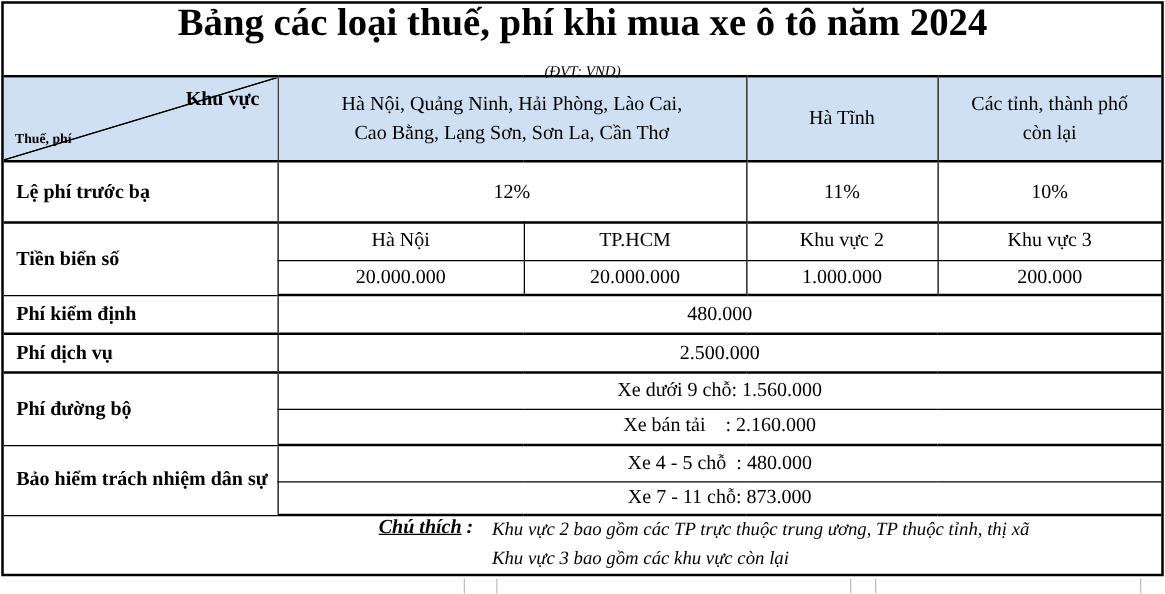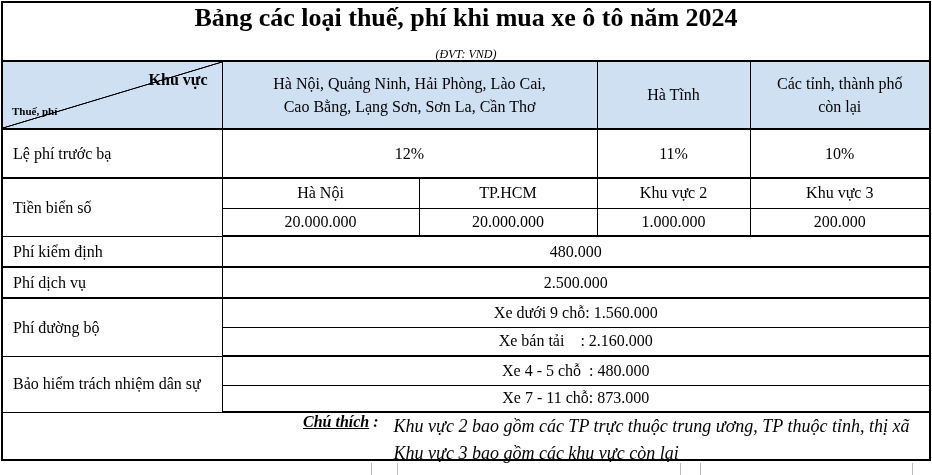--- a/index.html
+++ b/index.html
@@ -8,50 +8,50 @@
     font-family:"Liberation Serif","DejaVu Serif",serif; color:#000;
     overflow:hidden;
   }
   .frame {
     position:absolute; left:1px; top:1px; width:930px; height:460px;
     box-sizing:border-box; border:2px solid #000;
     display:flex; flex-direction:column;
   }
   
   .title-block { height:57px; display:flex; flex-direction:column; align-items:center; justify-content:center; }
-  .doc-title { font-size:26px; font-weight:bold; line-height:1.1; margin-top:3px; }
+  .doc-title { font-size:31px; font-weight:bold; line-height:1.1; margin-top:3px; }
   .doc-subtitle { font-size:12px; font-style:italic; margin-top:14px; }
 
   
   table.fees { width:100%; border-collapse:collapse; table-layout:fixed;
                border-left:hidden; border-right:hidden; }
   table.fees td {
     border:1px solid #000; font-size:16px; text-align:center;
     vertical-align:middle; padding:1px 2px; overflow:hidden;
   }
   tr.thick-b td { border-bottom-width:2px; }
   tr.hdr td { border-top-width:2px; border-bottom-width:2px; background:#cfe0f2; }
-  .label-cell { text-align:left !important; padding:2px 6px 2px 10px !important; line-height:1.45; }
+  .label-cell { text-align:left !important; padding:2px 6px 2px 10px !important; line-height:1.45;font-weight:bold; }
   .pre { white-space:pre; }
 
   
   .corner-cell { position:relative; padding:0 !important; }
   .corner-diag { position:absolute; inset:0;
     background:linear-gradient(to bottom right,
       transparent calc(50% - 0.9px), #000 calc(50% - 0.3px),
       #000 calc(50% + 0.3px), transparent calc(50% + 0.9px)); }
   .corner-tr { position:absolute; top:9px; right:14px; font-weight:bold; font-size:16px; }
   .corner-bl { position:absolute; left:9px; bottom:11px; font-weight:bold; font-size:11px; }
   .hdr-lines { line-height:1.45; }
 
   
   .note-row { flex:1; display:flex; align-items:flex-start; }
   .note-label { margin-left:300px; font-weight:bold; font-style:italic; font-size:16px; white-space:nowrap; }
   .note-label .u { text-decoration:underline; }
-  .note-lines { margin-left:15px; font-style:italic; font-size:18px; line-height:1.5; }
+  .note-lines { margin-left:15px; font-style:italic; font-size:15px; line-height:1.5; }
 
   
   .grid-strip { position:absolute; left:0; top:463px; width:932px; height:12px; background:#ffffff; }
   .grid-strip .vline { position:absolute; top:0; width:1px; height:12px; background:#bdbdbd; }
 </style>
 </head>
 <body>
 
 <div class="screen">
   <div class="frame">

